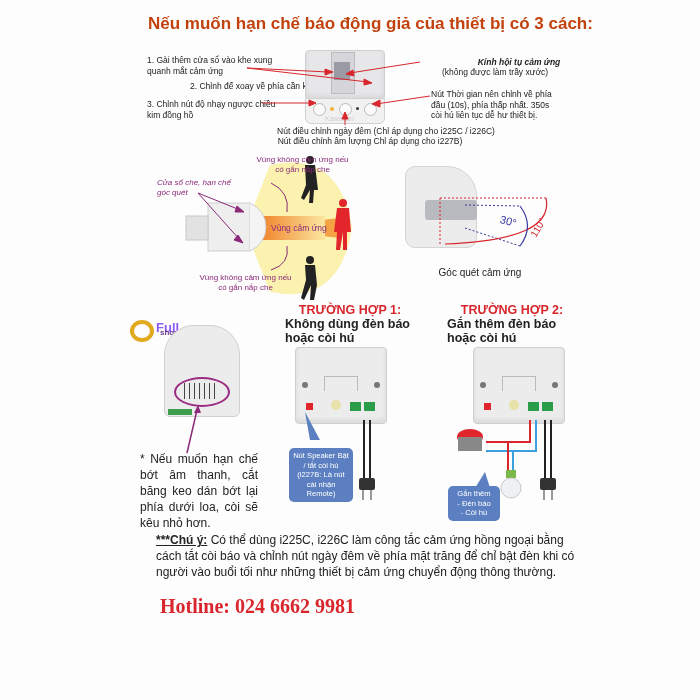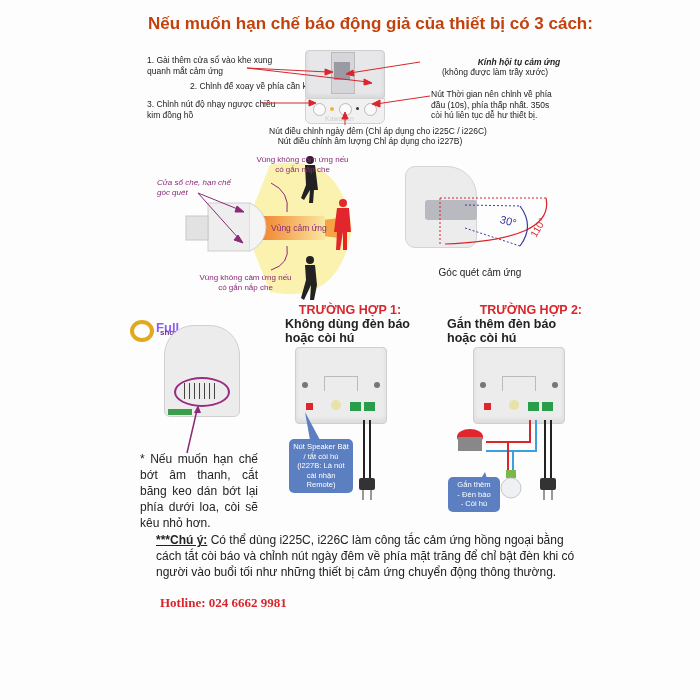--- a/index.html
+++ b/index.html
@@ -6,23 +6,23 @@
   body { width:700px; height:700px; position:relative; overflow:hidden; font-family:"Liberation Sans", sans-serif; color:#222; }
   .abs { position:absolute; }
   .title { left:148px; top:14px; font-size:17px; font-weight:bold; color:#c2410c; white-space:nowrap; }
   .small { font-size:8.5px; line-height:10.5px; color:#222; }
   .tiny { font-size:8px; line-height:10px; }
   .purple { color:#8a2a78; }
   .center { text-align:center; }
   .case-title { font-size:12.5px; font-weight:bold; color:#d8262c; text-align:center; white-space:nowrap; }
   .case-sub { font-size:12.5px; font-weight:bold; color:#222; line-height:14px; }
   .box { background:#ececec; border:1px solid #cfcfcf; border-radius:4px; box-shadow:inset 0 -3px 5px rgba(0,0,0,0.08); }
-  .callout { background:#5b7fc0; color:#fff; border-radius:5px; font-size:7.6px; line-height:9.5px; text-align:center; padding:3px 3px; }
+  .callout { background:#5b7fc0; color:#fff; border-radius:5px; font-size:7.6px; line-height:9.5px; text-align:center; padding:3px 3px;margin-top:9px; }
   .note { font-size:12px; line-height:16px; color:#222; }
-  .hotline { left:160px; top:595px; font-family:"Liberation Serif", serif; font-weight:bold; font-size:13px; color:#d8262c; white-space:nowrap; }
+  .hotline { left:160px; top:595px; font-family:"Liberation Serif", serif; font-weight:bold; font-size:20px; color:#d8262c; white-space:nowrap; }
   svg { position:absolute; overflow:visible; }
 </style>
 </head>
 <body>
 
 <div class="abs title">Nếu muốn hạn chế báo động giả của thiết bị có 3 cách:</div>
 
 <div class="abs small" style="left:147px; top:55px; width:150px;">1. Gài thêm cửa sổ vào khe xung quanh mắt cảm ứng</div>
 <div class="abs small" style="left:147px; top:81px; width:160px;margin-left:43px;">2. Chỉnh đế xoay về phía cần kiểm soát</div>
 <div class="abs small" style="left:147px; top:99px; width:140px;">3. Chỉnh nút độ nhạy ngược chiều kim đồng hồ</div>
@@ -54,21 +54,21 @@
       <polygon points="372,104 380,100 380,107"></polygon>
     <line x1="345" y1="125" x2="345" y2="116"></line>
       <polygon points="345,112 342,119 348,119"></polygon>
   </g>
 </svg>
 
 <div class="abs small center" style="left:454px; top:57px; width:130px; font-weight:bold;font-style:italic;">Kính hội tụ cảm ứng</div>
 <div class="abs small center" style="left:430px; top:67px; width:130px;">(không được làm trầy xước)</div>
 <div class="abs small" style="left:431px; top:89px; width:130px;">Nút Thời gian nên chỉnh về phía đầu (10s), phía thấp nhất. 350s còi hú liên tục dễ hư thiết bị.</div>
 
-<div class="abs small center" style="left:228px; top:126px; width:300px;">Nút điều chỉnh ngày đêm (Chỉ áp dụng cho i225C / i226C)</div>
+<div class="abs small center" style="left:236px; top:126px; width:300px;">Nút điều chỉnh ngày đêm (Chỉ áp dụng cho i225C / i226C)</div>
 <div class="abs small center" style="left:220px; top:136px; width:300px;">Nút điều chỉnh âm lượng Chỉ áp dụng cho i227B)</div>
 
 <svg style="left:0; top:0;" width="700" height="700">
 
   <path d="M245,228 L270,165 Q340,150 352,228 Q340,306 270,292 Z" fill="#fbf2b0"></path>
   <path d="M252,228 L340,218 L340,238 Z" fill="#f49a3a" opacity="0.9"></path>
   <defs>
     <linearGradient id="g1" x1="0" x2="1">
         <stop offset="0" stop-color="#f07a22"></stop>
         <stop offset="1" stop-color="#fbe7a0"></stop>
@@ -155,21 +155,21 @@
 <svg style="left:0; top:0;" width="700" height="700">
   <line x1="364" y1="420" x2="364" y2="478" stroke="#222" stroke-width="2"></line>
   <line x1="370" y1="420" x2="370" y2="478" stroke="#222" stroke-width="2"></line>
   <rect x="359" y="478" width="16" height="12" fill="#333" rx="2"></rect>
   <line x1="363" y1="490" x2="363" y2="500" stroke="#999" stroke-width="2"></line>
   <line x1="371" y1="490" x2="371" y2="500" stroke="#999" stroke-width="2"></line>
   <polygon points="305,412 320,440 310,440" fill="#5b7fc0"></polygon>
 </svg>
 <div class="abs callout" style="left:289px; top:439px; width:58px;">Nút Speaker Bật / tắt còi hú (i227B: Là nút cài nhận Remote)</div>
 
-<div class="abs case-title" style="left:442px; top:303px; width:140px;text-align:right;">TRƯỜNG HỢP 2:</div>
+<div class="abs case-title" style="left:442px; top:303px; width:140px;">TRƯỜNG HỢP 2:</div>
 <div class="abs case-sub" style="left:447px; top:317px; width:130px;">Gắn thêm đèn báo hoặc còi hú</div>
 <div class="abs box" style="left:473px; top:347px; width:90px; height:75px;">
   <div class="abs" style="left:28px; top:28px; width:32px; height:14px; border:1px solid #bbb; border-bottom:none;"></div>
   <div class="abs" style="left:6px; top:34px; width:6px; height:6px; border-radius:50%; background:#777;"></div>
   <div class="abs" style="left:78px; top:34px; width:6px; height:6px; border-radius:50%; background:#777;"></div>
   <div class="abs" style="left:10px; top:55px; width:7px; height:7px; background:#e0262c;"></div>
   <div class="abs" style="left:35px; top:52px; width:10px; height:10px; border-radius:50%; background:#e8e2a8;"></div>
   <div class="abs" style="left:54px; top:54px; width:11px; height:9px; background:#2a9d4a;"></div>
   <div class="abs" style="left:68px; top:54px; width:11px; height:9px; background:#2a9d4a;"></div>
 </div>

